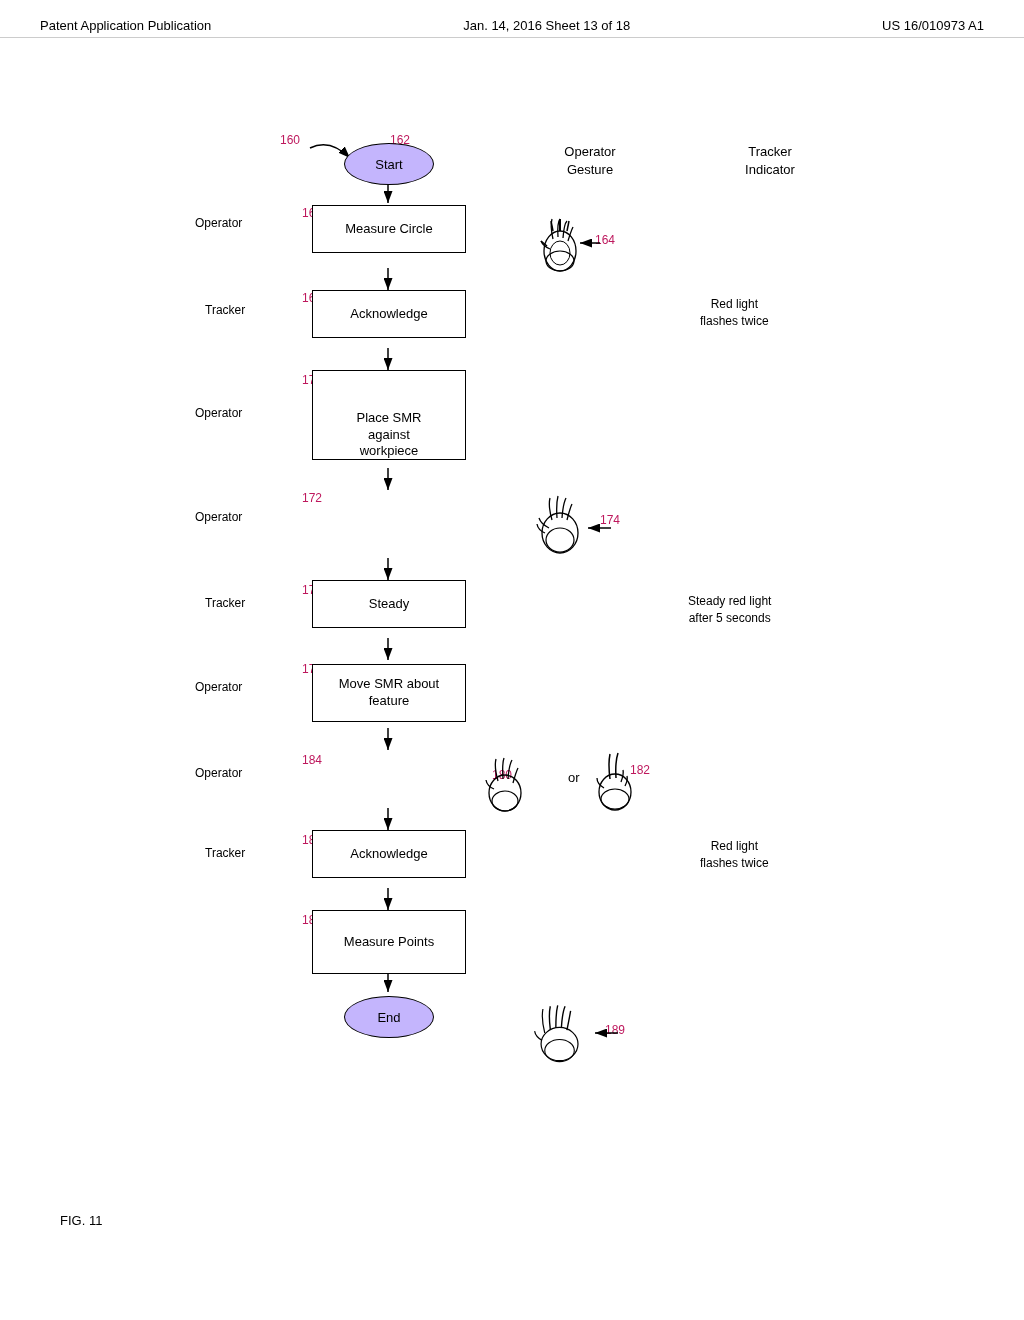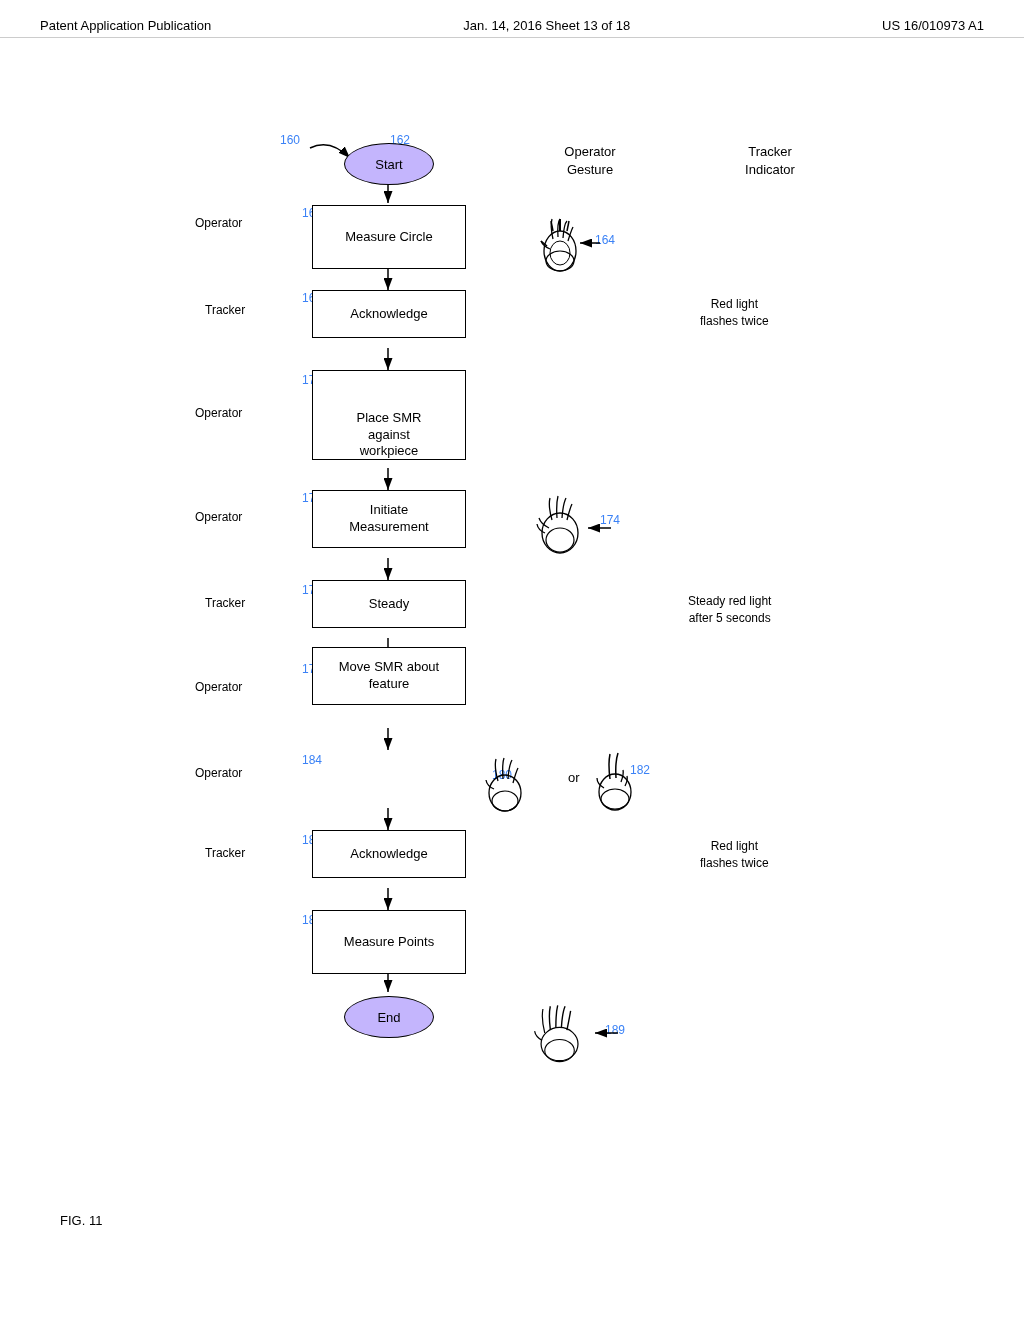--- a/index.html
+++ b/index.html
@@ -67,21 +67,21 @@
     .side-label {
       position: absolute;
       font-size: 12px;
       color: #000;
     }
 
     
     .num-label {
       position: absolute;
       font-size: 12px;
-      color: #3b82f6;
+      color: #be185d;
     }
 
     
     .right-text {
       position: absolute;
       font-size: 12px;
       color: #000;
       text-align: center;
       line-height: 1.4;
     }
@@ -208,21 +208,21 @@
     </div>
 
     <svg style="position:absolute;left:575px;top:185px;width:30px;height:20px;">
       <line x1="25" y1="10" x2="5" y2="10" stroke="#000" stroke-width="1.5" marker-end="url(#arrowhead)"></line>
     </svg>
 
     <div class="num-label" style="left:302px; top:158px;">166</div>
 
     <div class="side-label" style="left:195px; top:168px;">Operator</div>
 
-    <div class="flow-box" style="left:312px; top:157px; width:154px; height:64px;">
+    <div class="flow-box" style="left:312px; top:157px; width:154px; height:48px;">
       <span>Measure Circle</span>
     </div>
 
     <div class="num-label" style="left:302px; top:243px;">168</div>
 
     <div class="side-label" style="left:205px; top:255px;">Tracker</div>
 
     <div class="flow-box" style="left:312px; top:242px; width:154px; height:48px;">
       <span>Acknowledge</span>
     </div>
@@ -239,24 +239,20 @@
     <div class="flow-box" style="left:312px; top:322px; width:154px; height:90px;">
       <span style="white-space:pre-line;margin-top:40px;">Place SMR
 against
 workpiece</span>
     </div>
 
     <div class="num-label" style="left:302px; top:443px;">172</div>
 
     <div class="side-label" style="left:195px; top:462px;">Operator</div>
 
-    <div class="flow-box" style="left:312px; top:442px; width:154px; height:58px;">
-      <span style="white-space:pre-line;">Initiate
-Measurement</span>
-    </div>
 
     <div class="num-label" style="left:600px; top:465px;">174</div>
     <div class="hand-gesture" style="left:530px; top:440px;">
       <svg width="60" height="70" viewBox="0 0 60 70" fill="none" xmlns="http://www.w3.org/2000/svg">
         <ellipse cx="30" cy="45" rx="18" ry="20" stroke="#000" stroke-width="1.3" fill="none"></ellipse>
         <path d="M22 32 Q18 18 20 10" stroke="#000" stroke-width="1.3" fill="none"></path>
         <path d="M27 30 Q26 16 28 8" stroke="#000" stroke-width="1.3" fill="none"></path>
         <path d="M32 30 Q33 16 36 10" stroke="#000" stroke-width="1.3" fill="none"></path>
         <path d="M37 32 Q40 20 42 16" stroke="#000" stroke-width="1.3" fill="none"></path>
         <path d="M19 40 Q11 36 9 30" stroke="#000" stroke-width="1.3" fill="none"></path>
@@ -284,21 +280,21 @@
 
     <div class="right-text" style="left:688px; top:545px;">
       <span style="white-space:pre-line;">Steady red light
 after 5 seconds</span>
     </div>
 
     <div class="num-label" style="left:302px; top:614px;">178</div>
 
     <div class="side-label" style="left:195px; top:632px;">Operator</div>
 
-    <div class="flow-box" style="left:312px; top:599px; width:154px; height:58px;">
+    <div class="flow-box" style="left:312px; top:616px; width:154px; height:58px;">
       <span style="white-space:pre-line;">Move SMR about
 feature</span>
     </div>
 
     <div class="num-label" style="left:302px; top:705px;">184</div>
 
     <div class="side-label" style="left:195px; top:718px;">Operator</div>
 
 
     <div class="num-label" style="left:492px; top:720px;">180</div>

